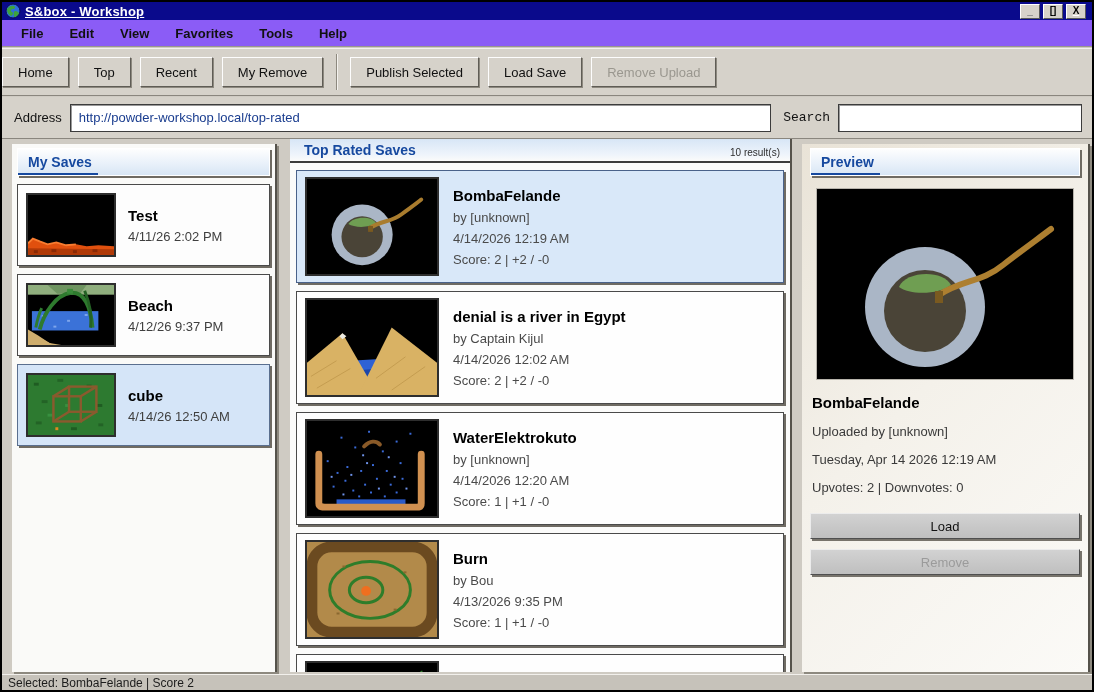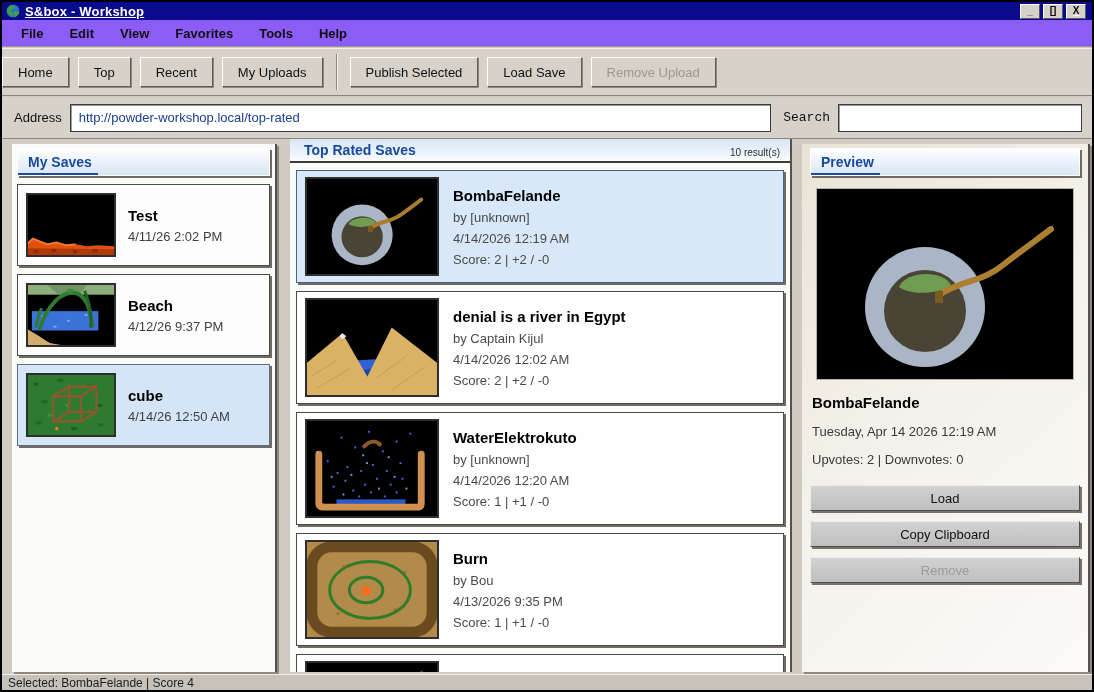--- a/index.html
+++ b/index.html
@@ -127,21 +127,21 @@
     <span class="menu-item">View</span>
     <span class="menu-item">Favorites</span>
     <span class="menu-item">Tools</span>
     <span class="menu-item">Help</span>
   </div>
 
   <div class="toolbar">
     <div class="tbtn">Home</div>
     <div class="tbtn">Top</div>
     <div class="tbtn">Recent</div>
-    <div class="tbtn">My Uploads</div>
+    <div class="tbtn">My Remove</div>
     <div class="tsep"></div>
     <div class="tbtn">Publish Selected</div>
     <div class="tbtn">Load Save</div>
     <div class="tbtn disabled">Remove Upload</div>
   </div>
 
   <div class="addressbar">
     <span class="bar-label">Address</span>
     <input class="address-input" type="text" value="http://powder-workshop.local/top-rated" style="">
     <span class="bar-label search-label">Search</span>
@@ -381,29 +381,29 @@
           <rect width="256" height="190" fill="#000"></rect>
           <circle cx="108" cy="118" r="60" fill="#aab6c6"></circle>
           <circle cx="108" cy="122" r="41" fill="#4a4437"></circle>
           <path d="M82,98 C88,82 126,80 134,96 C122,106 92,106 82,98 Z" fill="#6f9e52"></path>
           <path d="M122,106 C146,90 164,94 186,76 C204,62 218,52 234,40" stroke="#ad7f30" stroke-width="6" fill="none" stroke-linecap="round"></path>
           <rect x="118" y="102" width="8" height="12" fill="#7a5a20"></rect>
         </svg>
       </div>
 
       <div class="preview-title">BombaFelande</div>
+      <div class="preview-line">Uploaded by [unknown]</div>
       <div class="preview-line">Tuesday, Apr 14 2026 12:19 AM</div>
       <div class="preview-line">Upvotes: 2 | Downvotes: 0</div>
 
       <div class="preview-buttons">
         <div class="pbtn">Load</div>
-        <div class="pbtn">Copy Clipboard</div>
         <div class="pbtn disabled">Remove</div>
       </div>
     </div>
 
   </div>
 
   <div class="statusbar">
-    <span class="status-text">Selected: BombaFelande | Score 4</span>
+    <span class="status-text">Selected: BombaFelande | Score 2</span>
   </div>
 
 </div>
 
 </body></html>

